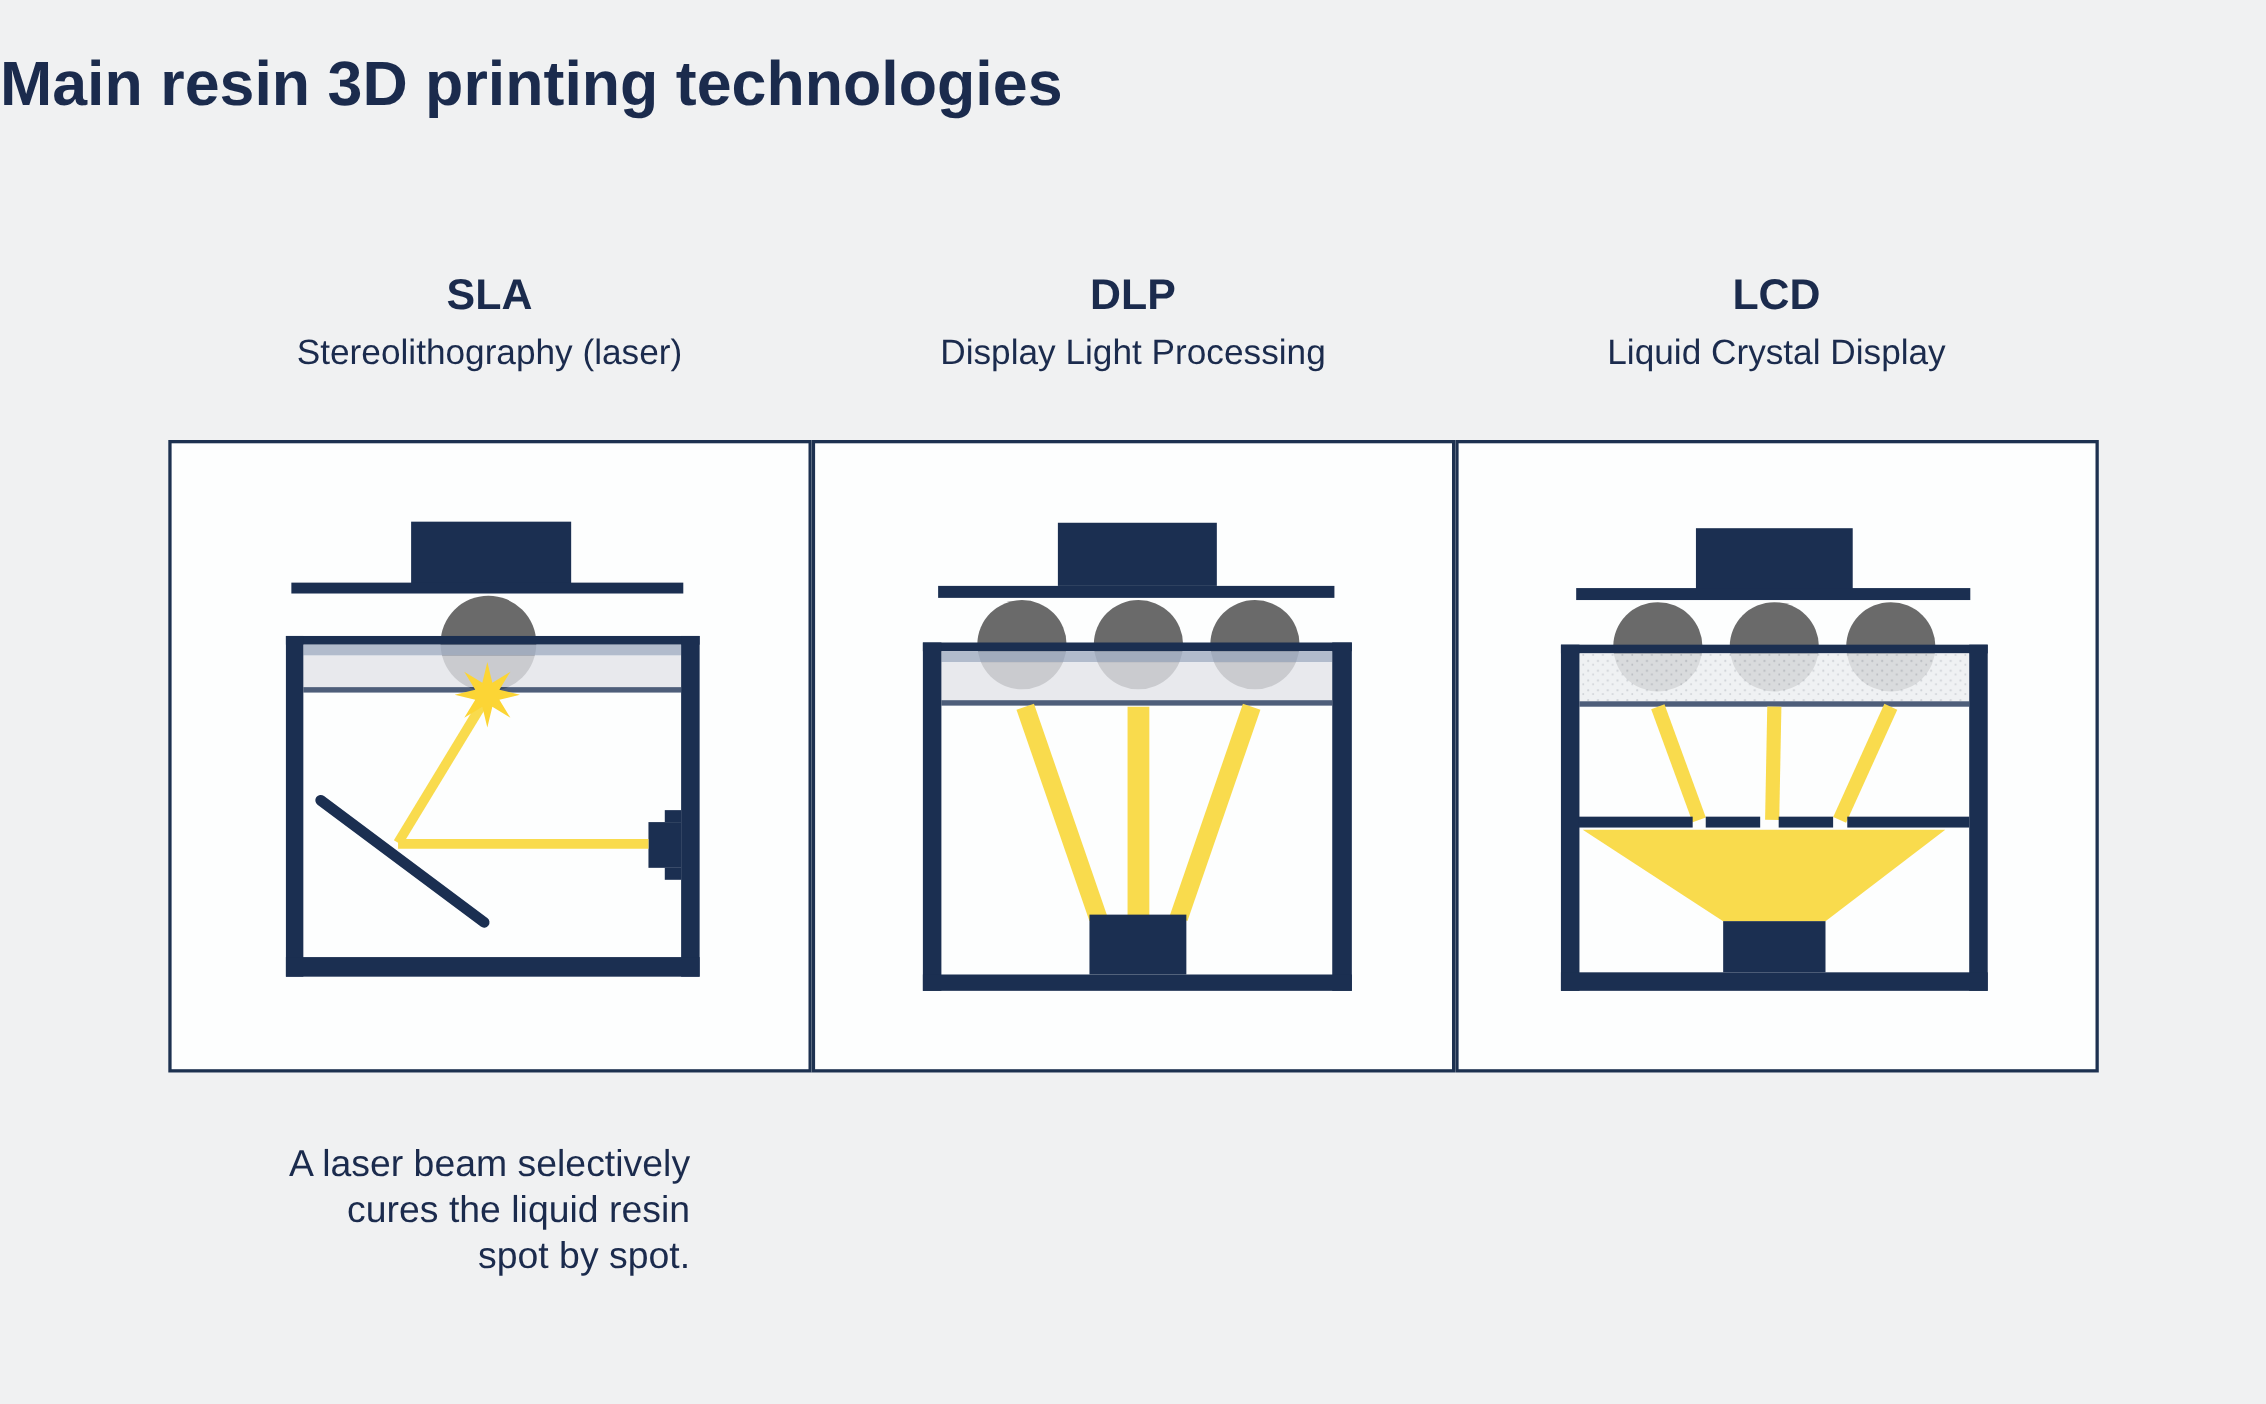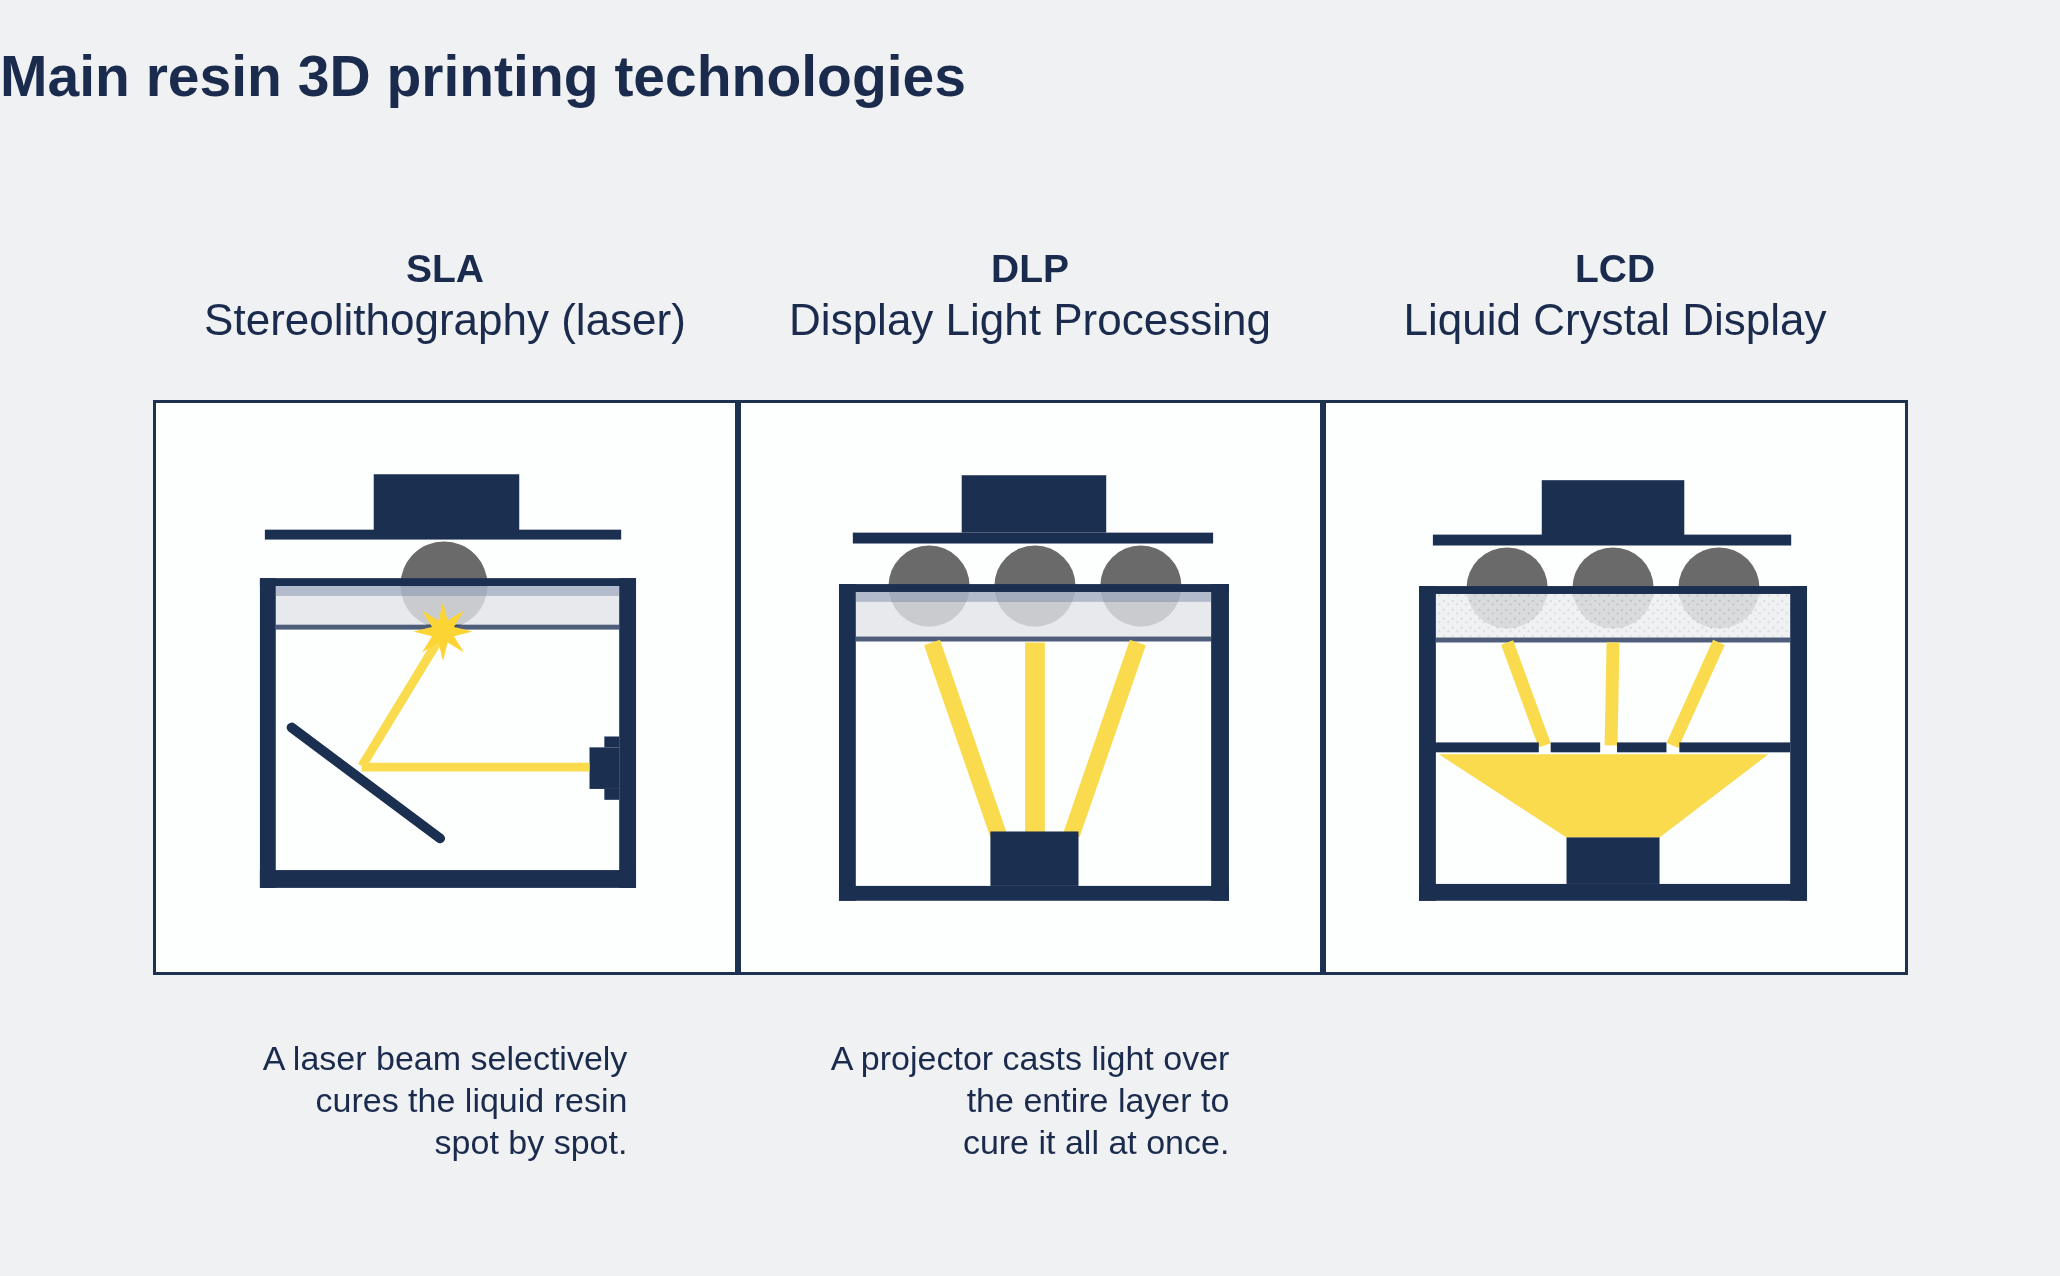--- a/index.html
+++ b/index.html
@@ -6,21 +6,21 @@
     --background:#F0F1F2; --navy:#1B2F51; --text:#1B2B4D; --yellow:#F9DB4D;
     --star:#FCD535; --gray:#6A6A6A; --panelbg:#FDFEFE;
   }
   *{margin:0;padding:0;box-sizing:border-box;}
   html,body{width:2060px;height:1276px;overflow:hidden;}
   body{background:var(--background);font-family:"Liberation Sans",sans-serif;color:var(--text);}
   .title{margin-top:42px;text-align:left;font-size:57px;font-weight:700;line-height:68px;color:var(--text);}
   .panels{display:flex;justify-content:center;margin-top:133px;}
   .panel{width:585px;display:flex;flex-direction:column;align-items:center;}
   .acronym{font-size:39px;font-weight:700;line-height:52px;text-align:center;}
-  .subtitle{font-size:44px;font-weight:400;line-height:50px;text-align:left;}
+  .subtitle{font-size:32px;font-weight:400;line-height:50px;text-align:left;}
   .diagram-box{margin-top:55px;width:585px;height:575px;background:var(--panelbg);
     border:3px solid #1D3150;}
   .diagram-box svg{display:block;width:579px;height:569px;}
   .desc{margin-top:62px;font-size:34px;line-height:42px;text-align:right;white-space:pre-line;}
 </style>
 </head>
 <body>
 
 <div class="title">Main resin 3D printing technologies</div>
 
@@ -99,23 +99,20 @@
 
         <g>
           <line x1="260" y1="436" x2="193" y2="242" style="stroke:var(--yellow)" stroke-width="17"></line>
           <line x1="297" y1="436" x2="297" y2="242" style="stroke:var(--yellow)" stroke-width="20"></line>
           <line x1="334" y1="436" x2="401" y2="242" style="stroke:var(--yellow)" stroke-width="17"></line>
         </g>
 
         <rect x="252" y="433" width="89" height="55" style="fill:var(--navy)"></rect>
       </svg>
     </div>
-    <div class="desc">A projector casts light over
-the entire layer to
-cure it all at once.</div>
   </div>
 
   <div class="panel">
     <div class="acronym">LCD</div>
     <div class="subtitle">Liquid Crystal Display</div>
     <div class="diagram-box">
       <svg viewBox="0 0 585 575" preserveAspectRatio="none">
         <defs>
           <pattern id="stipple" width="9" height="9" patternUnits="userSpaceOnUse">
             <rect width="9" height="9" fill="#EDEFF1"></rect>

